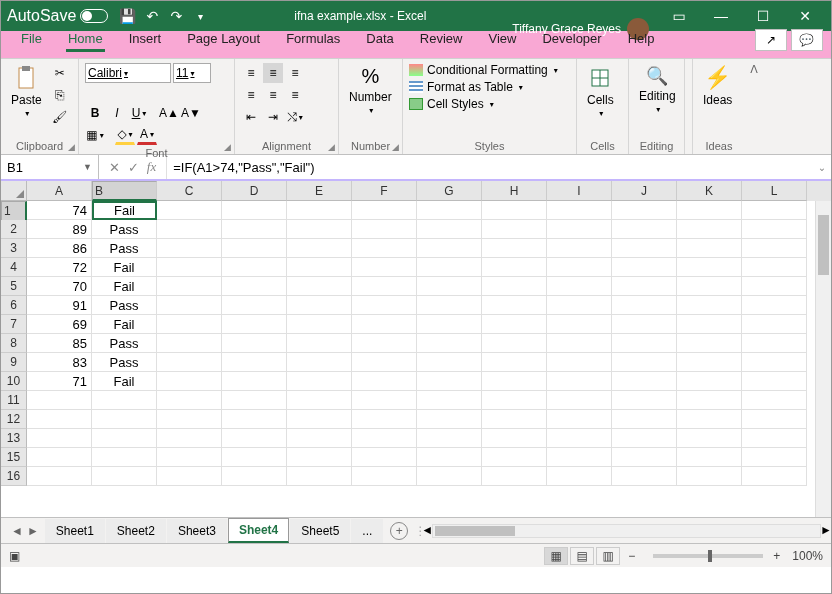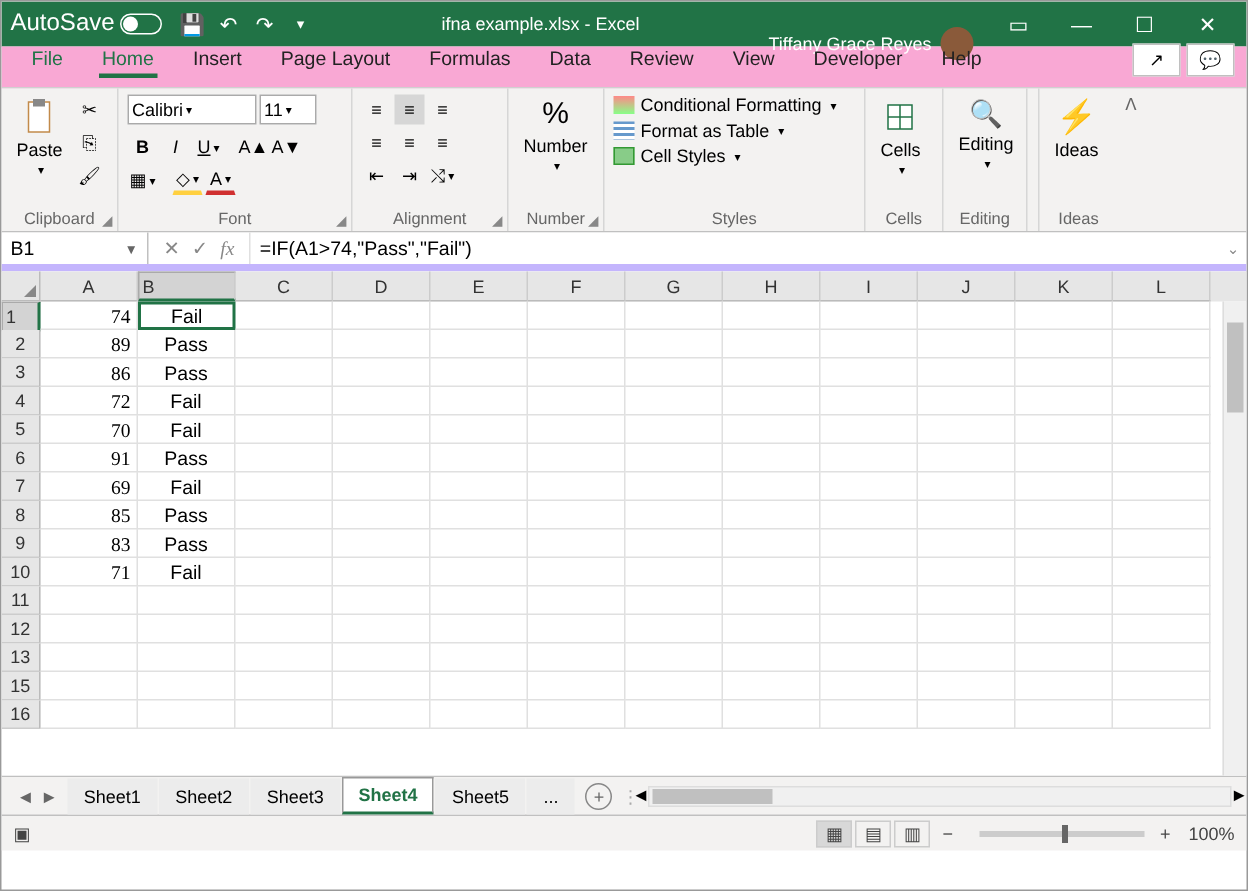--- a/index.html
+++ b/index.html
@@ -31,50 +31,50 @@
 
 .ribbon { height: 96px; background: #f3f2f1; display: flex; border-bottom: 1px solid #c0c0c0; font-size:12px;}
 .group { border-right: 1px solid #d6d6d6; padding: 4px 6px 2px; display: flex; flex-direction: column; justify-content: space-between; position:relative;}
 .group-label { text-align: center; font-size: 11px; color: #666; padding-top:2px;}
 .group-body {display:flex; align-items:flex-start; gap:4px; flex:1;}
 .dialog-launcher{position:absolute; bottom:2px; right:3px; font-size:9px; color:#888;}
 .btn-big{display:flex;flex-direction:column;align-items:center;gap:2px;padding:2px 4px;}
 .btn-big svg,.btn-big .icn{width:20px;height:26px;}
 .mini{width:20px;height:20px;display:flex;align-items:center;justify-content:center;border:1px solid transparent;}
 .drop{font-size:8px;padding-left:2px;}
-.font-row{display:flex;align-items:center;gap:2px;margin-bottom:3px;}
+.font-row{display:flex;align-items:center;gap:2px;margin-bottom:18px;text-decoration:underline;}
 .sel{border:1px solid #aaa;background:#fff;height:20px;font-size:12px;padding:0 2px;display:flex;align-items:center;}
 .row3{display:flex;gap:2px;}
 .styles-list{display:flex;flex-direction:column;gap:3px;font-size:12px;}
 .styles-list div{display:flex;align-items:center;gap:4px;}
 .sicon{width:14px;height:12px;display:inline-block;}
 .collapse-arrow{width:18px;display:flex;align-items:flex-start;justify-content:center;padding-top:4px;color:#666;font-size:11px;}
 
 
-.fbar{height:26px;border-bottom:5px solid #c4b5fd;display:flex;align-items:center;background:#fff;font-size:13px;}
+.fbar{height:26px;border-bottom:2px solid #c4b5fd;display:flex;align-items:center;background:#fff;font-size:13px;}
 .namebox{width:98px;border-right:1px solid #c0c0c0;height:100%;display:flex;align-items:center;padding:0 6px;justify-content:space-between;}
 .namebox .dd{font-size:9px;color:#666;}
 .fbar-icons{display:flex;align-items:center;gap:8px;padding:0 10px;color:#888;border-right:1px solid #e0e0e0;height:100%;}
 .fx{font-style:italic;font-family:serif;}
 .formula-input{flex:1;padding:0 6px;}
 .fbar-expand{width:18px;text-align:center;color:#888;font-size:10px;}
 
 
 .grid-wrap{height:336px;display:flex;flex-direction:column;background:#fff;position:relative;}
 .col-headers{display:flex;height:20px;background:#e6e6e6;}
 .corner{width:26px;border-right:1px solid #bbb;border-bottom:1px solid #bbb;background:#e6e6e6;position:relative;}
 .corner::after{content:'';position:absolute;right:2px;bottom:2px;width:0;height:0;border-left:8px solid transparent;border-bottom:8px solid #888;}
 .ch{width:65px;border-right:1px solid #ccc;border-bottom:1px solid #bbb;text-align:center;font-size:12px;color:#333;line-height:20px;}
 .ch.sel{background:#d3d3d3;border-bottom:2px solid #217346;}
 .rows{flex:1;overflow:hidden;}
 .row{display:flex;height:19px;}
 .rh{width:26px;background:#e6e6e6;border-right:1px solid #bbb;border-bottom:1px solid #ccc;text-align:center;font-size:12px;color:#333;line-height:19px;}
 .rh.sel{background:#d3d3d3;border-right:2px solid #217346;}
 .cell{width:65px;border-right:1px solid #e0e0e0;border-bottom:1px solid #e0e0e0;padding:0 4px;font-size:13px;line-height:19px;}
-.cell.num{text-align:right;font-family:Liberation Serif, serif;}
+.cell.num{text-align:right;}
 .cell.txt{text-align:center;}
 .cell.active{border:2px solid #217346;line-height:16px;}
 .vscroll{position:absolute;right:0;top:20px;bottom:0;width:16px;background:#f0f0f0;border-left:1px solid #ddd;}
 .vscroll .thumb{position:absolute;top:14px;left:2px;right:2px;height:60px;background:#c0c0c0;}
 
 
 .sheettabs{height:26px;background:#f3f2f1;border-top:1px solid #c0c0c0;display:flex;align-items:center;padding:0 4px;font-size:12px;}
 .sheettabs .nav{display:flex;gap:4px;color:#666;padding:0 6px;}
 .stab{padding:4px 10px;border:1px solid transparent;background:#ececec;margin-right:1px;}
 .stab.active{background:#fff;border:1px solid #999;border-bottom:2px solid #217346;color:#217346;font-weight:600;}

